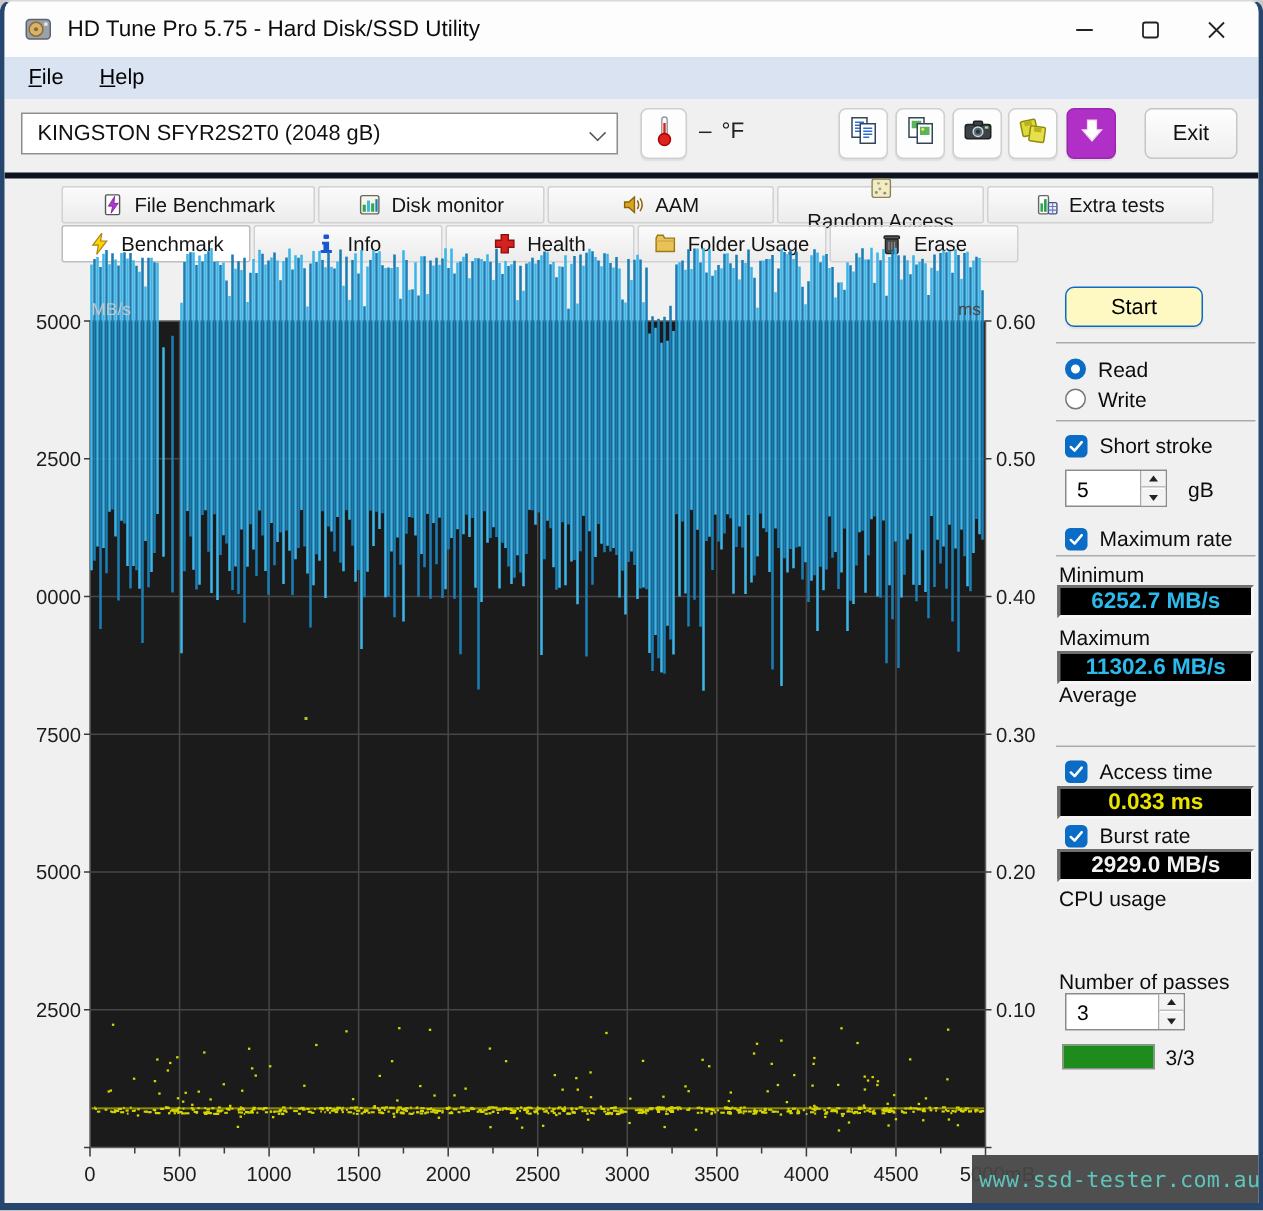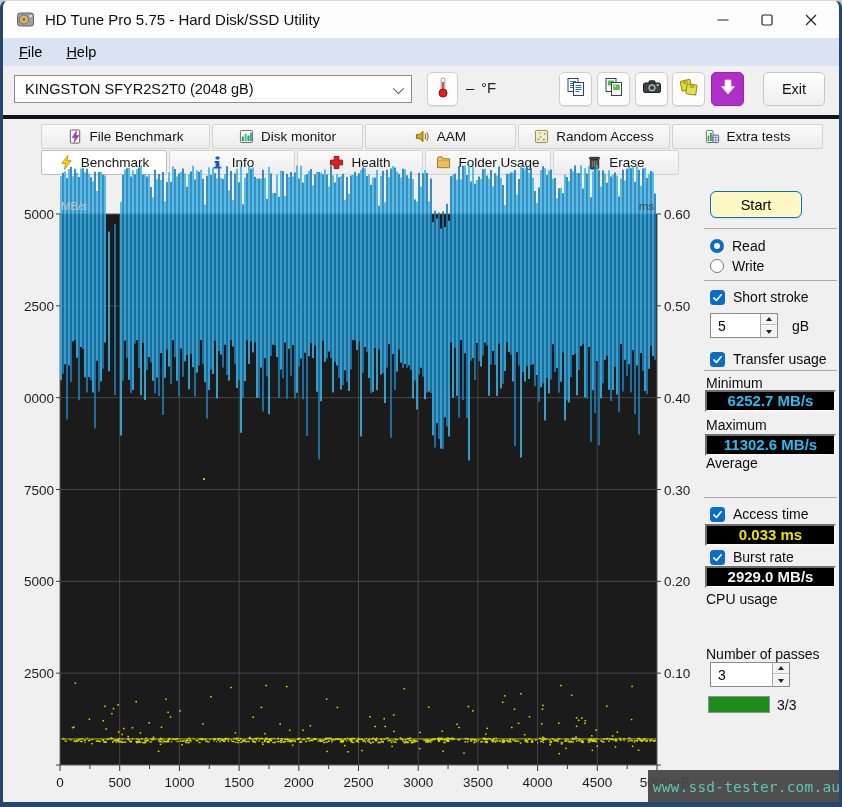--- a/index.html
+++ b/index.html
@@ -176,21 +176,21 @@
           </svg></span>
         <span>Disk monitor</span>
       </div>
       <div class="tab" style="width: 151px;">
         <span class="ticon"><svg width="15" height="15" viewBox="0 0 16 16">
             <polygon points="1.5,6 4.5,6 8.5,2.5 8.5,13.5 4.5,10 1.5,10" fill="#d9a41e" stroke="#8a6408"></polygon>
             <path d="M10.5 5 q2 3 0 6 M12.5 3.5 q3 4.5 0 9" fill="none" stroke="#8a6408" stroke-width="1.1"></path>
           </svg></span>
         <span>AAM</span>
       </div>
-      <div class="tab" style="width: 152px;">
+      <div class="tab" style="width: 138px; flex-direction: column;">
         <span class="ticon"><svg width="15" height="15" viewBox="0 0 16 16">
             <rect x="1.5" y="1.5" width="13" height="13" rx="1.5" fill="#f2ecc0" stroke="#8b8457"></rect>
             <circle cx="4.5" cy="11" r="1" fill="#8a8a8a"></circle>
             <circle cx="7" cy="8.5" r="1" fill="#9a9a9a"></circle>
             <circle cx="10.5" cy="11.5" r="1" fill="#8a8a8a"></circle>
             <circle cx="11.5" cy="5" r="1" fill="#9a9a9a"></circle>
             <circle cx="6" cy="4.5" r="1" fill="#a8a8a8"></circle>
           </svg></span>
         <span>Random Access</span>
       </div>
@@ -1308,21 +1308,21 @@
     </span>
   </div>
   <span class="panel-label" style="left:789px;top:317px;">gB</span>
 
   <div class="ctl-row" style="top:350px;">
     <span class="cbx">
       <svg width="11" height="11" viewBox="0 0 12 12">
           <polyline points="2,6.5 4.8,9.2 10,3" fill="none" stroke="#fff" stroke-width="1.8" stroke-linecap="round" stroke-linejoin="round"></polyline>
         </svg>
     </span>
-    <span>Transfer usage</span>
+    <span>Maximum rate</span>
   </div>
   <div class="hr" style="top:369px;"></div>
 
   <span class="panel-label" style="top:374px;">Minimum</span>
   <div class="vbox" style="top:389px;color:#2cb9ec;">6252.7 MB/s</div>
   <span class="panel-label" style="top:416px;">Maximum</span>
   <div class="vbox" style="top:433px;color:#2cb9ec;">11302.6 MB/s</div>
   <span class="panel-label" style="top:454px;">Average</span>
   <div class="hr" style="top:496px;"></div>
 

